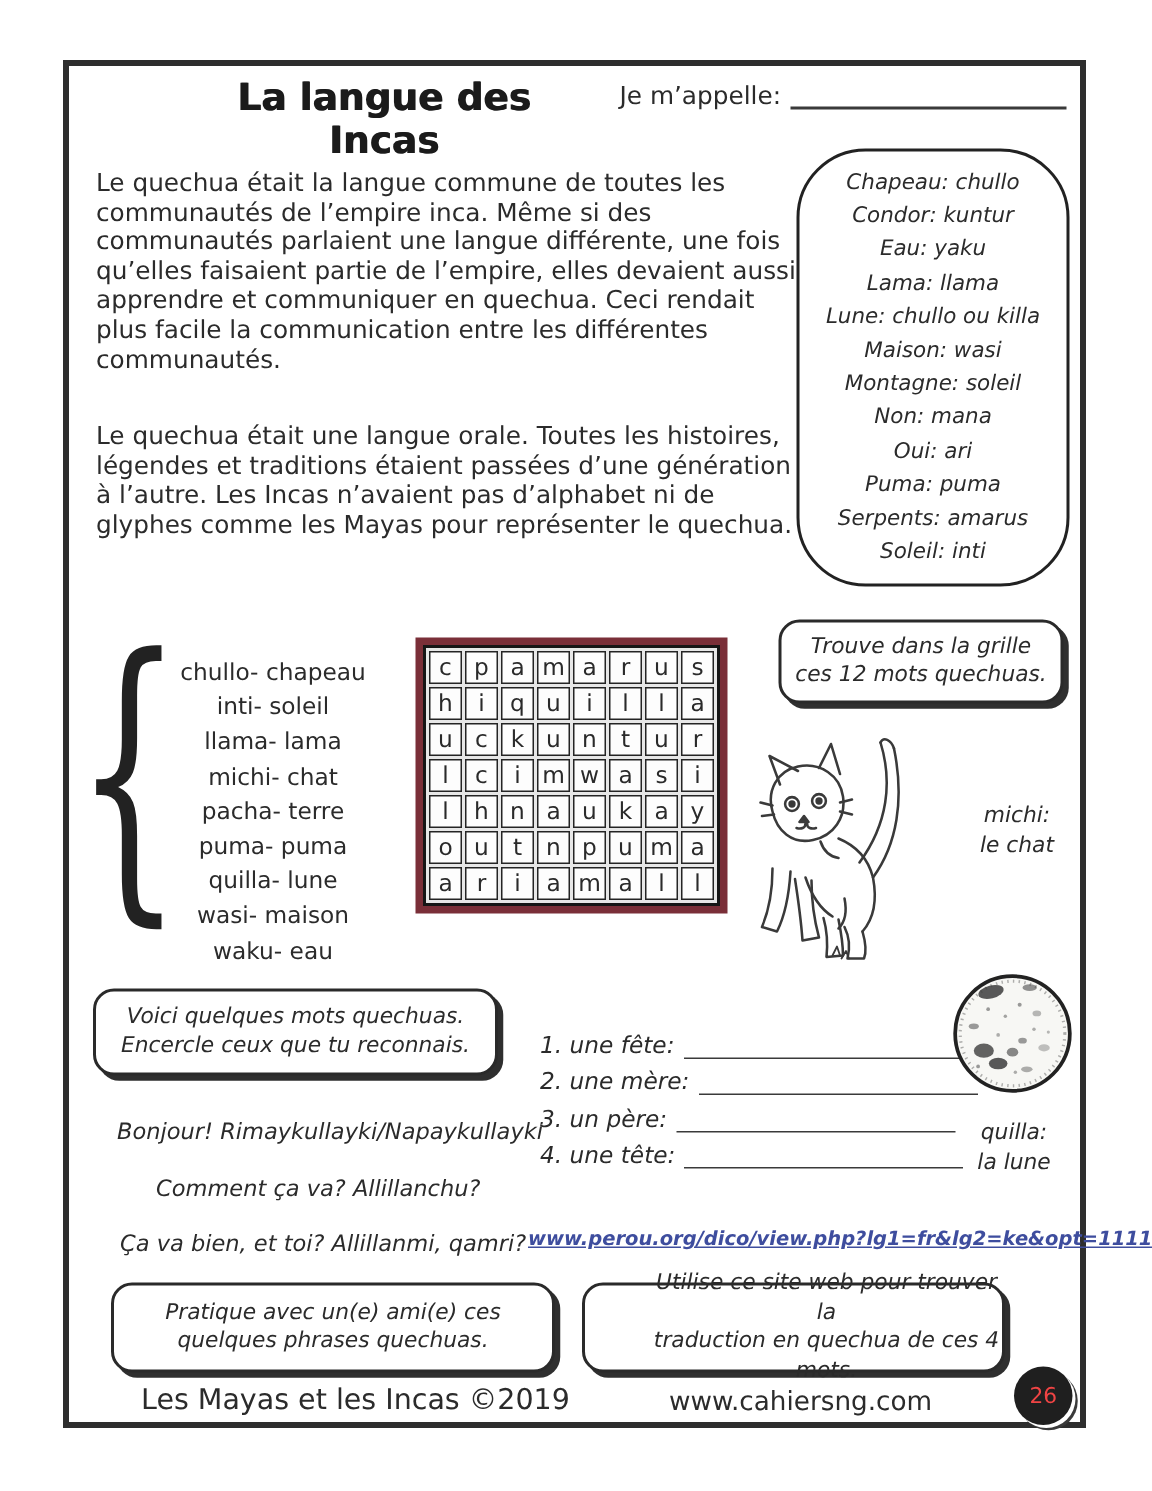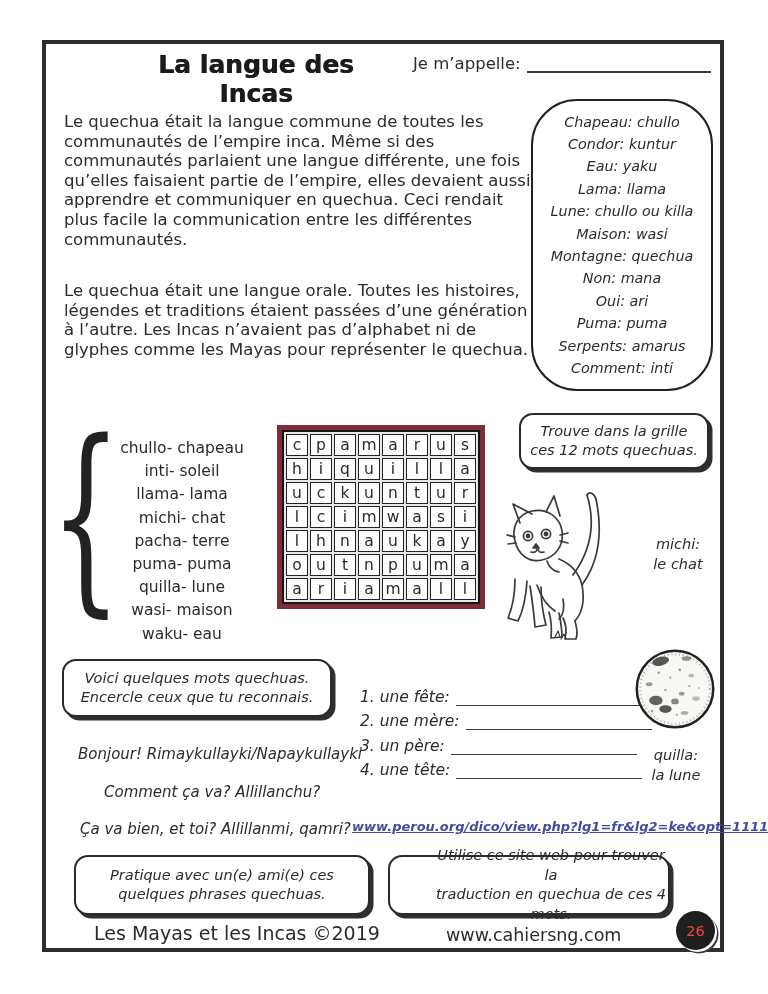--- a/index.html
+++ b/index.html
@@ -89,26 +89,26 @@
   <div class="para p1">Le quechua était la langue commune de toutes les communautés de l’empire inca. Même si des communautés parlaient une langue différente, une fois qu’elles faisaient partie de l’empire, elles devaient aussi apprendre et communiquer en quechua. Ceci rendait plus facile la communication entre les différentes communautés.</div>
   <div class="para p2">Le quechua était une langue orale. Toutes les histoires, légendes et traditions étaient passées d’une génération à l’autre. Les Incas n’avaient pas d’alphabet ni de glyphes comme les Mayas pour représenter le quechua.</div>
 
   <div class="vocab-box">
     <div>Chapeau: chullo</div>
     <div>Condor: kuntur</div>
     <div>Eau: yaku</div>
     <div>Lama: llama</div>
     <div>Lune: chullo ou killa</div>
     <div>Maison: wasi</div>
-    <div>Montagne: quechua</div>
+    <div>Montagne: soleil</div>
     <div>Non: mana</div>
     <div>Oui: ari</div>
     <div>Puma: puma</div>
     <div>Serpents: amarus</div>
-    <div>Comment: inti</div>
+    <div>Soleil: inti</div>
   </div>
 
   <div class="brace">{</div>
 
   <div class="word-list">
     <div>chullo- chapeau</div>
     <div>inti- soleil</div>
     <div>llama- lama</div>
     <div>michi- chat</div>
     <div>pacha- terre</div>

